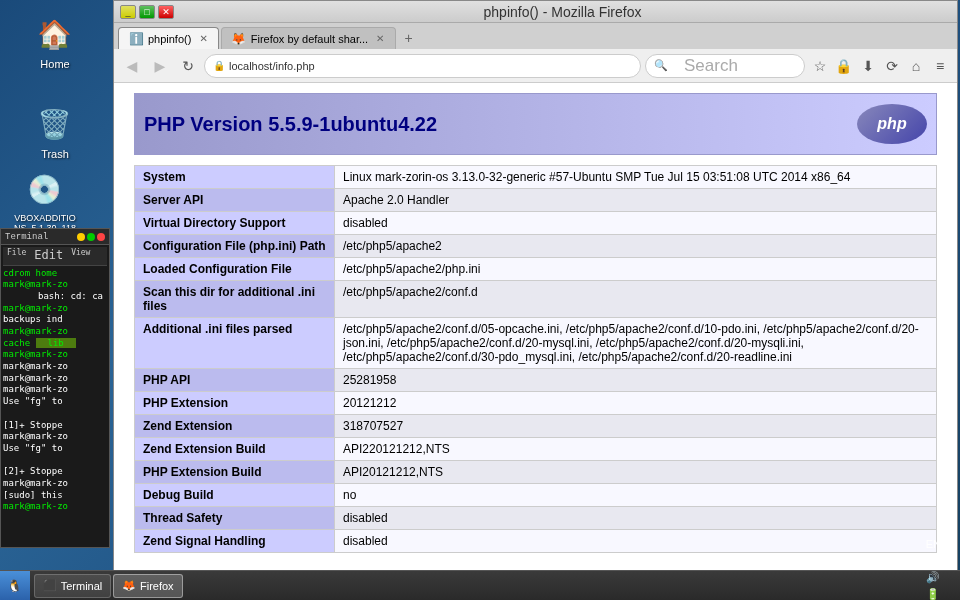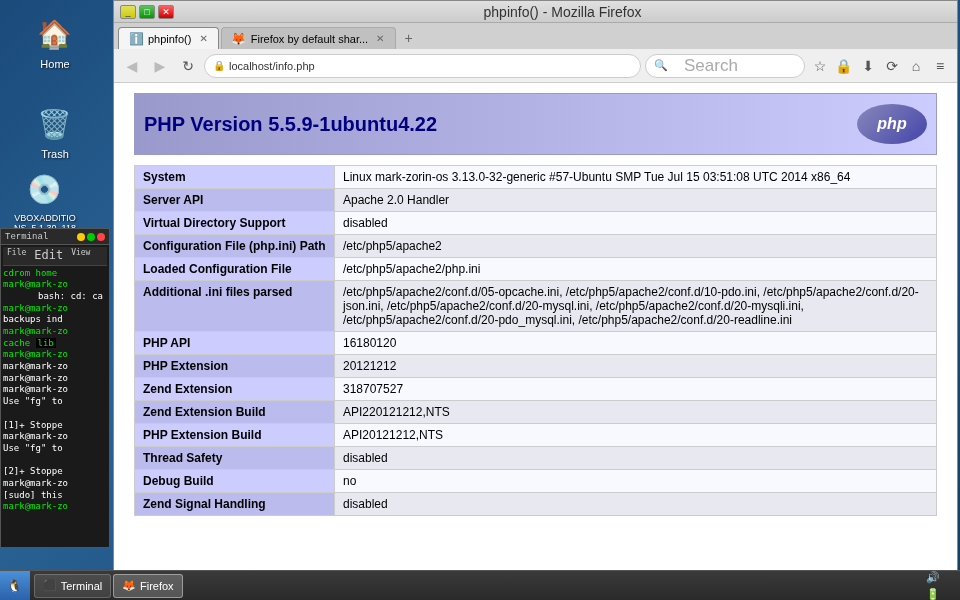--- a/index.html
+++ b/index.html
@@ -198,21 +198,21 @@
           <span style="color:#ccc;font-size:8px;">File</span>
           <span style="color:#ccc;font-size:12px;">Edit</span>
           <span style="color:#ccc;font-size:8px;">View</span>
         </div>
         <div style="color:#00ee00;">cdrom  home</div>
         <div style="color:#00ee00;">mark@mark-zo</div>
         <div style="color:#fff;margin-left:35px;">bash: cd: ca</div>
         <div style="color:#00ee00;">mark@mark-zo</div>
         <div style="color:#fff;">backups  ind</div>
         <div style="color:#00ee00;">mark@mark-zo</div>
-        <div style="color:#00ee00;">cache  <span style="background:#000000; padding:0 2px;">lib</span></div>
+        <div style="color:#00ee00;">cache  <span style="background:#4d7c0f; padding:0 12px;">lib</span></div>
         <div style="color:#00ee00;">mark@mark-zo</div>
         <div style="color:#fff;">mark@mark-zo</div>
         <div style="color:#fff;">mark@mark-zo</div>
         <div style="color:#fff;">mark@mark-zo</div>
         <div style="color:#fff;">Use "fg" to</div>
         <div style="color:#fff;">&nbsp;</div>
         <div style="color:#fff;">[1]+  Stoppe</div>
         <div style="color:#fff;">mark@mark-zo</div>
         <div style="color:#fff;">Use "fg" to</div>
         <div style="color:#fff;">&nbsp;</div>
@@ -300,50 +300,54 @@
               </tr>
               <tr>
                 <td>Configuration File (php.ini) Path</td>
                 <td>/etc/php5/apache2</td>
               </tr>
               <tr>
                 <td>Loaded Configuration File</td>
                 <td>/etc/php5/apache2/php.ini</td>
               </tr>
               <tr>
+                <td>Scan this dir for additional .ini files</td>
+                <td>/etc/php5/apache2/conf.d</td>
+              </tr>
+              <tr>
                 <td>Additional .ini files parsed</td>
-                <td>/etc/php5/apache2/conf.d/05-opcache.ini, /etc/php5/apache2/conf.d/10-pdo.ini, /etc/php5/apache2/conf.d/20-json.ini, /etc/php5/apache2/conf.d/20-mysql.ini, /etc/php5/apache2/conf.d/20-mysqli.ini, /etc/php5/apache2/conf.d/20-pdo_mysql.ini, /etc/php5/apache2/conf.d/20-readline.ini</td>
+                <td>/etc/php5/apache2/conf.d/05-opcache.ini, /etc/php5/apache2/conf.d/10-pdo.ini, /etc/php5/apache2/conf.d/20-json.ini, /etc/php5/apache2/conf.d/20-mysql.ini, /etc/php5/apache2/conf.d/20-mysqli.ini, /etc/php5/apache2/conf.d/30-pdo_mysql.ini, /etc/php5/apache2/conf.d/20-readline.ini</td>
               </tr>
               <tr>
                 <td>PHP API</td>
-                <td>16180120</td>
+                <td>25281958</td>
               </tr>
               <tr>
                 <td>PHP Extension</td>
                 <td>20121212</td>
               </tr>
               <tr>
                 <td>Zend Extension</td>
                 <td>318707527</td>
               </tr>
               <tr>
                 <td>Zend Extension Build</td>
                 <td>API220121212,NTS</td>
               </tr>
               <tr>
                 <td>PHP Extension Build</td>
                 <td>API20121212,NTS</td>
               </tr>
               <tr>
+                <td>Debug Build</td>
+                <td>no</td>
+              </tr>
+              <tr>
                 <td>Thread Safety</td>
                 <td>disabled</td>
-              </tr>
-              <tr>
-                <td>Debug Build</td>
-                <td>no</td>
               </tr>
               <tr>
                 <td>Zend Signal Handling</td>
                 <td>disabled</td>
               </tr>
             </tbody>
         </table>
       </div>
     </div>
   </div>

